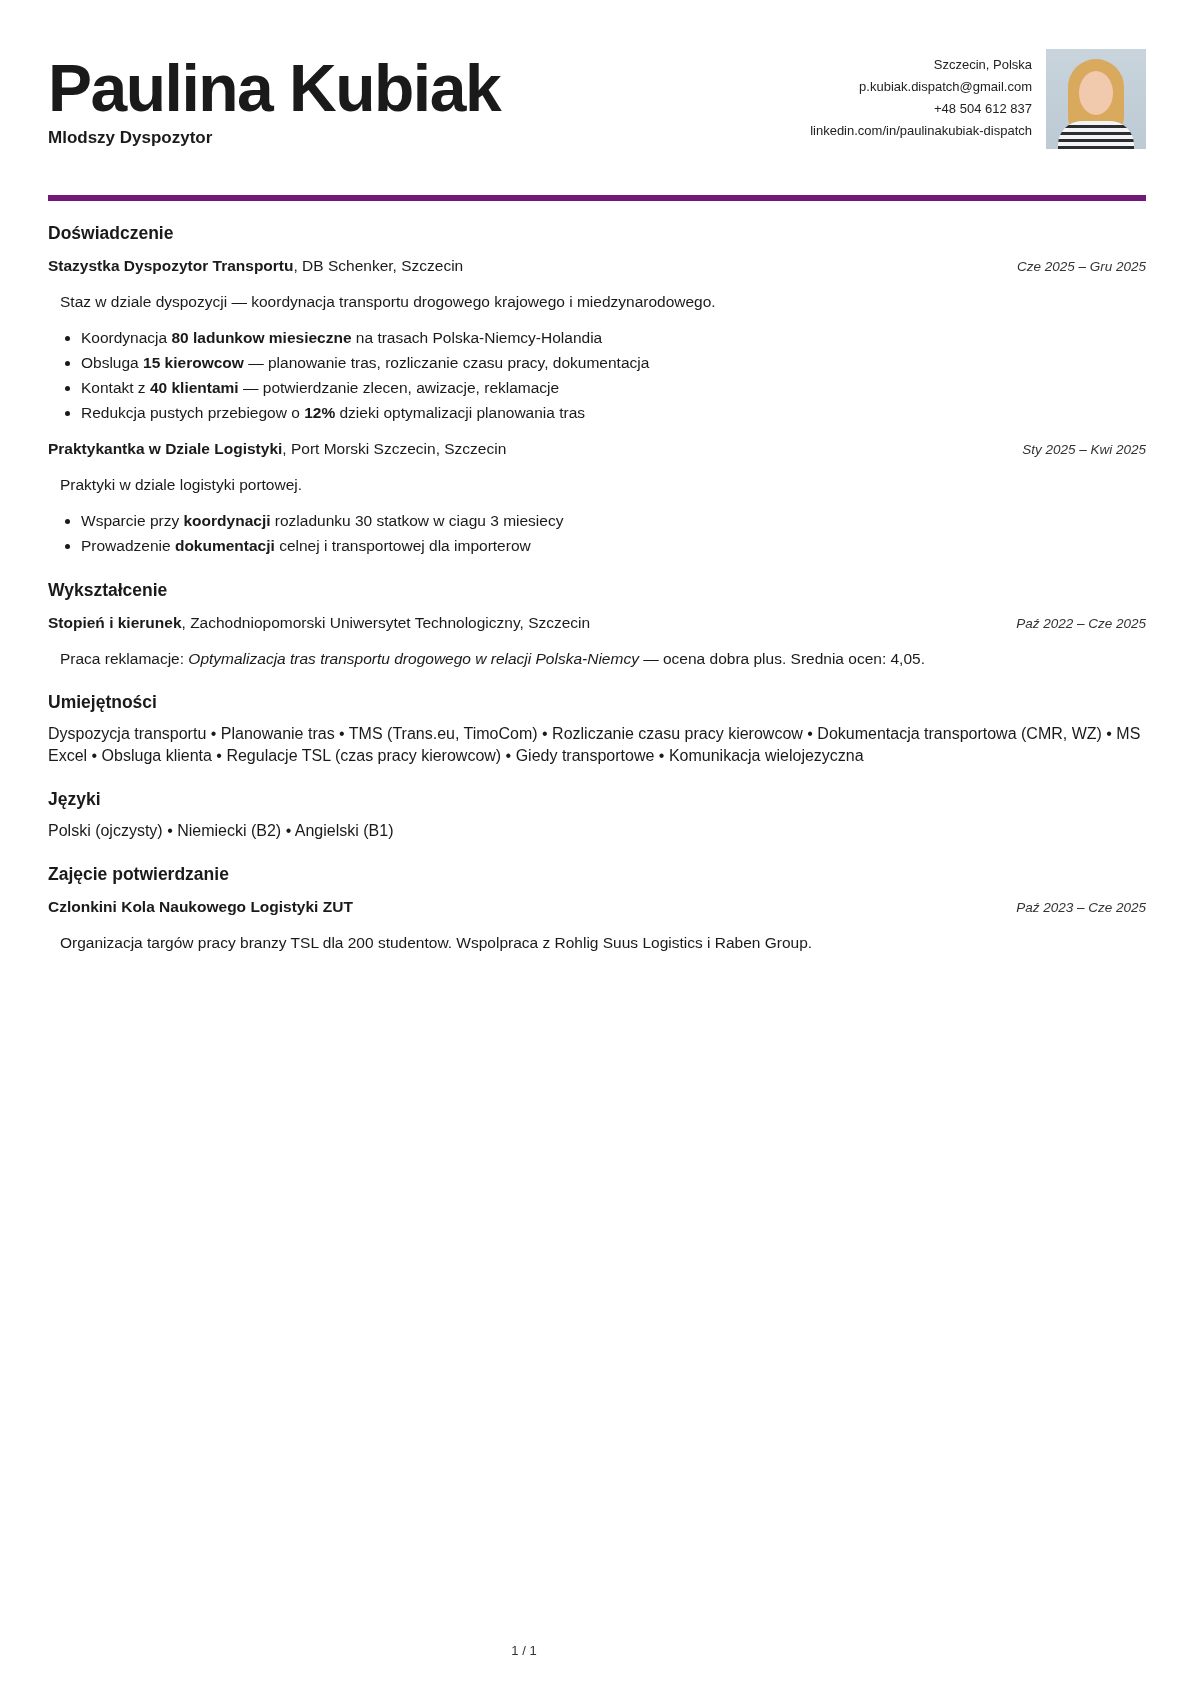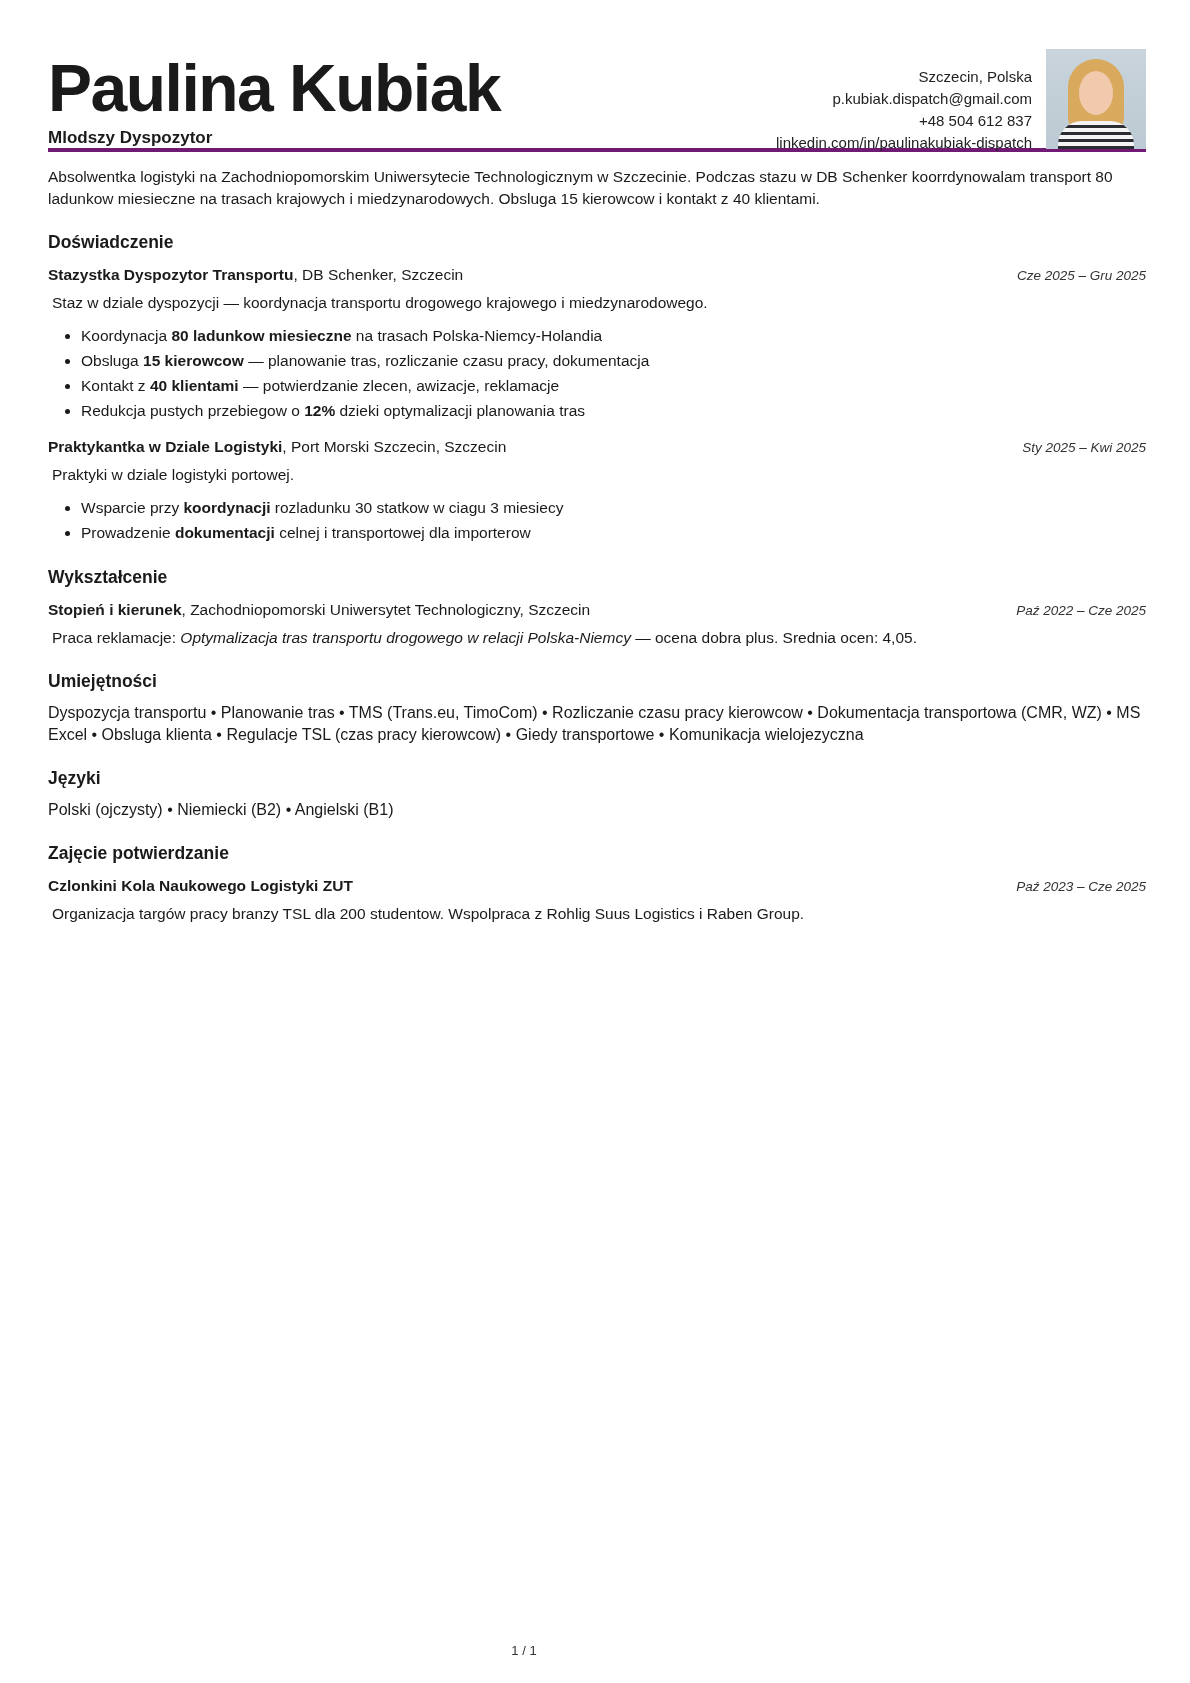--- a/index.html
+++ b/index.html
@@ -2,29 +2,29 @@
 <html><head>
 <meta charset="utf-8">
 <style>
   html, body { margin: 0; padding: 0; background: #ffffff; }
   body {
     width: 1190px; height: 1683px; position: relative; overflow: hidden;
     font-family: "Liberation Sans", "DejaVu Sans", sans-serif;
     color: #1a1a1a;
   }
   .page { position: absolute; left: 48px; top: 0; width: 1098px; }
-  .header { position: relative; height: 152px; border-bottom: 4px solid #701a75; box-sizing: border-box; }
+  .header { position: relative; height: 201px; border-bottom: 6px solid #701a75; box-sizing: border-box; }
   .name {
     position: absolute; left: 0; top: 48px; margin: 0;
     font-size: 66px; font-weight: 700; letter-spacing: -1.5px; line-height: 80px;
   }
   .role { position: absolute; left: 0; top: 128px; font-size: 17px; font-weight: 700; }
   .contact {
     position: absolute; right: 114px; top: 54px; text-align: right;
-    font-size: 15px; line-height: 22px; color: #222; margin-top: 12px;
+    font-size: 13px; line-height: 22px; color: #222;
   }
   .photo {
     position: absolute; right: 0; top: 49px; width: 100px; height: 100px;
     background: linear-gradient(180deg, #c9d4dc 0%, #bccad3 100%);
     overflow: hidden;
   }
   .photo .hair {
     position: absolute; left: 22px; top: 10px; width: 56px; height: 78px;
     border-radius: 28px 28px 20px 20px; background: #d9a95e;
   }
@@ -36,21 +36,21 @@
     position: absolute; left: 12px; top: 72px; width: 76px; height: 40px;
     border-radius: 24px 24px 0 0;
     background: repeating-linear-gradient(180deg, #f4f4f4 0 4px, #2c2c33 4px 7px);
   }
   .summary { margin-top: 14px; font-size: 15.5px; line-height: 22px; }
   .section-title { font-size: 17.5px; font-weight: 700; margin: 22px 0 10px 0; }
   .entry { position: relative; font-size: 15.5px; line-height: 23px; }
   .entry-head { display: flex; justify-content: space-between; align-items: baseline; }
   .entry-title b { font-weight: 700; margin-top: 36px; }
   .date { font-style: italic; font-size: 13.5px; color: #333; }
-  .entry-desc { margin: 4px; }
+  .entry-desc { margin: 12px; }
   ul.bullets { margin: 9px 0 0 0; padding-left: 33px; font-size: 15.5px; line-height: 25px; }
   ul.bullets li { padding-left: 0; }
   .entry + .entry { margin-top: 12px; }
   .plain { font-size: 16px; line-height: 22px; }
   .footer { position: absolute; top: 1643px; left: 0; width: 1048px; text-align: center; font-size: 13px; color: #333; }
 </style>
 </head>
 <body>
 
 <div class="page">
@@ -64,21 +64,20 @@
       <div>+48 504 612 837</div>
       <div>linkedin.com/in/paulinakubiak-dispatch</div>
     </div>
     <div class="photo" aria-label="profile-photo">
       <div class="hair"></div>
       <div class="face"></div>
       <div class="shirt"></div>
     </div>
   </div>
 
-  <p class="summary">Absolwentka logistyki na Zachodniopomorskim Uniwersytecie Technologicznym w Szczecinie. Podczas stazu w DB Schenker koorrdynowalam transport 80 ladunkow miesieczne na trasach krajowych i miedzynarodowych. Obsluga 15 kierowcow i kontakt z 40 klientami.</p>
 
   <div>
     <div class="section-title">Doświadczenie</div>
 
     <div class="entry">
       <div class="entry-head">
         <span class="entry-title"><b>Stazystka Dyspozytor Transportu</b><span>, DB Schenker, Szczecin</span></span>
         <span class="date">Cze 2025 – Gru 2025</span>
       </div>
       <p class="entry-desc">Staz w dziale dyspozycji — koordynacja transportu drogowego krajowego i miedzynarodowego.</p>

